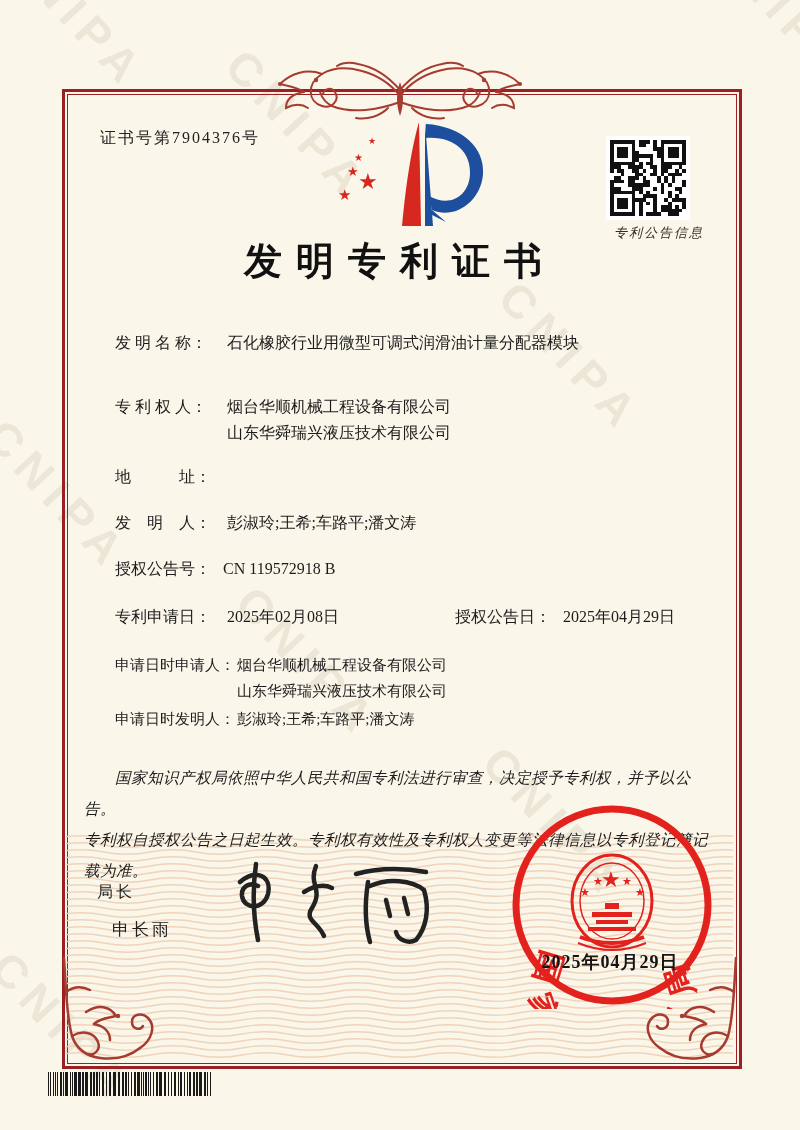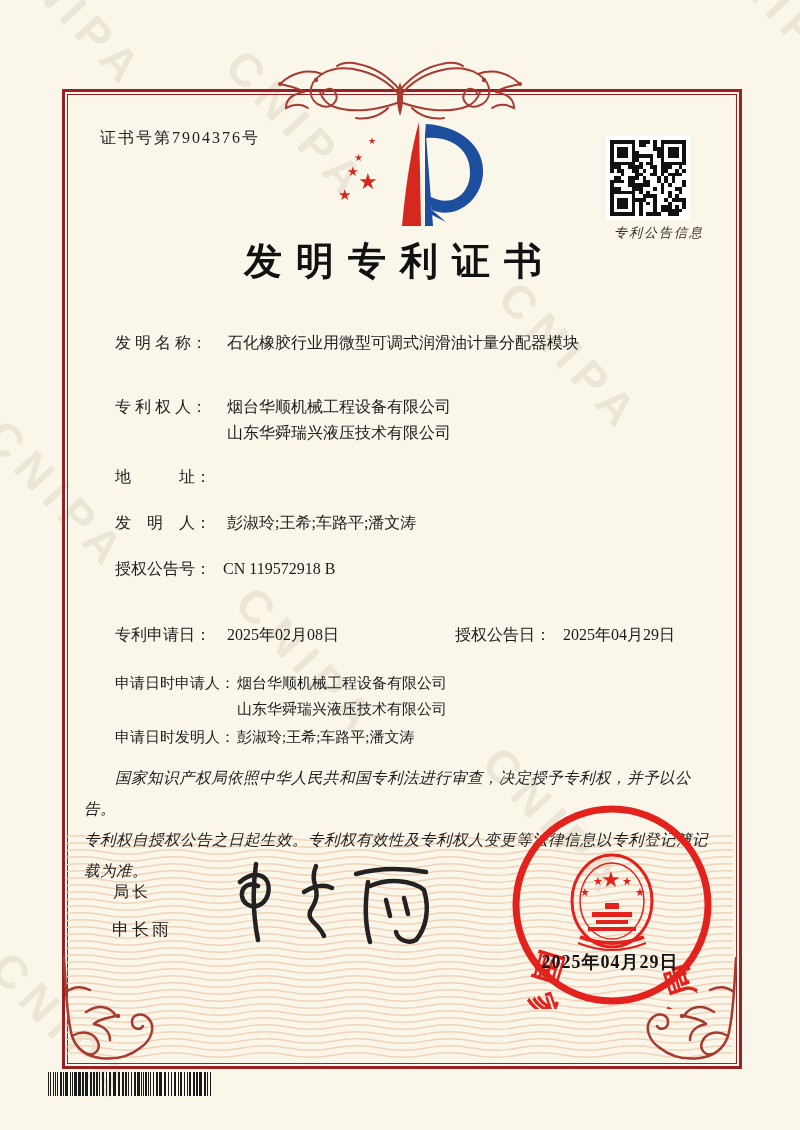--- a/index.html
+++ b/index.html
@@ -45,21 +45,21 @@
   .col-l{flex:0 0 340px;display:flex;}
   .col-r{display:flex;justify-content:center;}
   .col-r .lbl{flex:0 0 108px;}
   .small .lbl{flex:0 0 122px;}
   .small{font-size:15px;}
 
   .statement{position:absolute;left:84px;top:762px;width:634px;font-size:15.5px;
              line-height:31px;font-style:italic;letter-spacing:0.5px;color:#1c1c1c;z-index:4;}
   .statement .l1{text-indent:2em;}
 
-  .sig-title{position:absolute;left:113px;top:882px;font-size:16px;letter-spacing:3px;
+  .sig-title{position:absolute;left:97px;top:882px;font-size:16px;letter-spacing:3px;
              font-family:"Liberation Sans","DejaVu Sans",sans-serif;color:#222;z-index:4;}
   .sig-name{position:absolute;left:112px;top:918px;font-size:17px;letter-spacing:3px;
              font-family:"Liberation Sans","DejaVu Sans",sans-serif;color:#222;z-index:4;}
   .sig-script{position:absolute;left:228px;top:852px;z-index:4;}
 
   .seal{position:absolute;left:508px;top:801px;z-index:5;}
   .seal-date{position:absolute;left:518px;top:950px;width:184px;text-align:center;
              font-size:18px;font-weight:600;color:#141414;letter-spacing:1px;z-index:6;}
 
   .footer{position:absolute;left:0;top:1030px;width:800px;text-align:center;
@@ -643,21 +643,21 @@
     <div class="row" style="margin-top:20px">
       <span class="lbl">发　明　人：</span>
       <span class="val">彭淑玲;王希;车路平;潘文涛</span>
     </div>
     <div class="row2" style="margin-top:20px">
       <div class="col-r">
         <span class="lbl">授权公告号：</span>
         <span class="val">CN 119572918 B</span>
       </div>
     </div>
-    <div class="row2" style="margin-top:40px">
+    <div class="row2" style="margin-top:22px">
       <div class="col-l">
         <span class="lbl">专利申请日：</span>
         <span class="val">2025年02月08日</span>
       </div>
       <div class="col-r">
         <span class="lbl">授权公告日：</span>
         <span class="val">2025年04月29日</span>
       </div>
     </div>
     <div class="row small" style="margin-top:22px">

